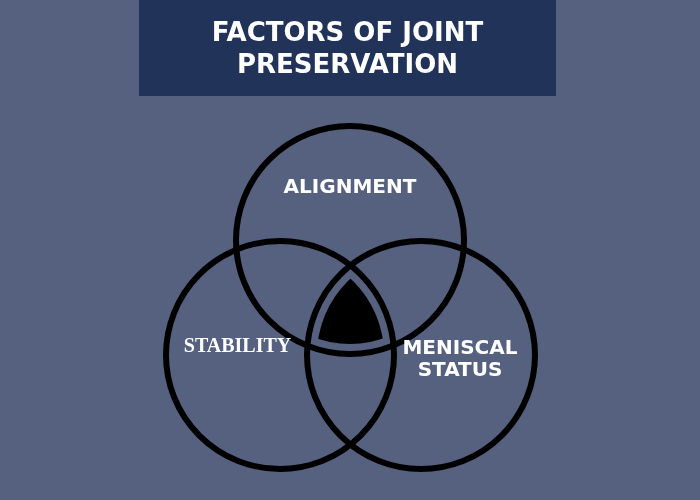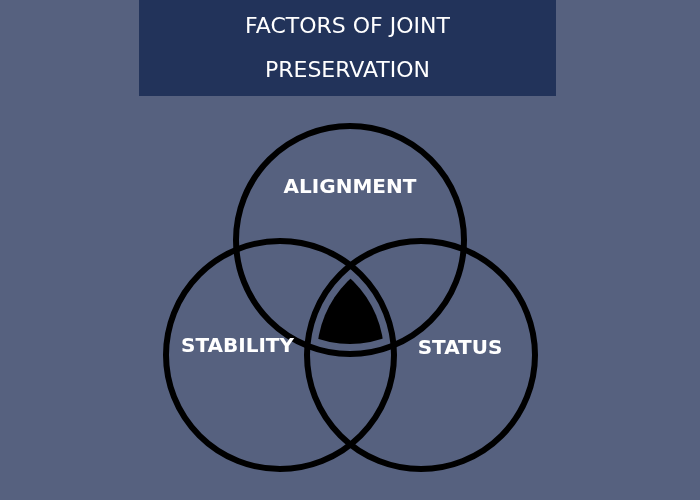--- a/index.html
+++ b/index.html
@@ -1,18 +1,18 @@
 <!DOCTYPE html>
 <html><head>
 <meta charset="utf-8">
 <style>
   html, body { margin:0; padding:0; }
   body { width:700px; height:500px; background:#56617f; position:relative; overflow:hidden; font-family:"DejaVu Sans", sans-serif; }
   .header { position:absolute; left:139px; top:0; width:417px; height:96px; background:#22335a; display:flex; align-items:center; justify-content:center; }
-  .title { color:#fff; font-weight:normal; font-size:22px; line-height:44px; text-align:center; width:290px; letter-spacing:0; }
+  .title { color:#fff; font-weight:bold; font-size:26px; line-height:32px; text-align:center; width:290px; letter-spacing:0; }
   svg { position:absolute; left:0; top:0; }
   .lbl { position:absolute; color:#fff; font-weight:bold; font-size:20px; line-height:22px; text-align:center; }
 </style>
 </head>
 <body>
 
 <div class="header">
   <div class="title">FACTORS OF JOINT PRESERVATION</div>
 </div>
 
@@ -29,16 +29,17 @@
     <g clip-path="url(#cL)">
       <circle cx="421" cy="355" r="104" fill="#000"></circle>
     </g>
   </g>
   <circle cx="350" cy="240" r="114" fill="none" stroke="#000" stroke-width="6"></circle>
   <circle cx="280" cy="355" r="114" fill="none" stroke="#000" stroke-width="6"></circle>
   <circle cx="421" cy="355" r="114" fill="none" stroke="#000" stroke-width="6"></circle>
 </svg>
 
 <div class="lbl" style="left:280px;top:175px;width:140px;">ALIGNMENT</div>
-<div class="lbl" style="left:175px;top:334px;width:125px;">STABILITY</div>
+<div class="lbl" style="left:175px;top:334px;width:125px;font-family:Liberation Serif, serif;">STABILITY</div>
 <div class="lbl" style="left:395px;top:336px;width:130px;">
+  <div>MENISCAL</div>
   <div>STATUS</div>
 </div>
 
 </body></html>

